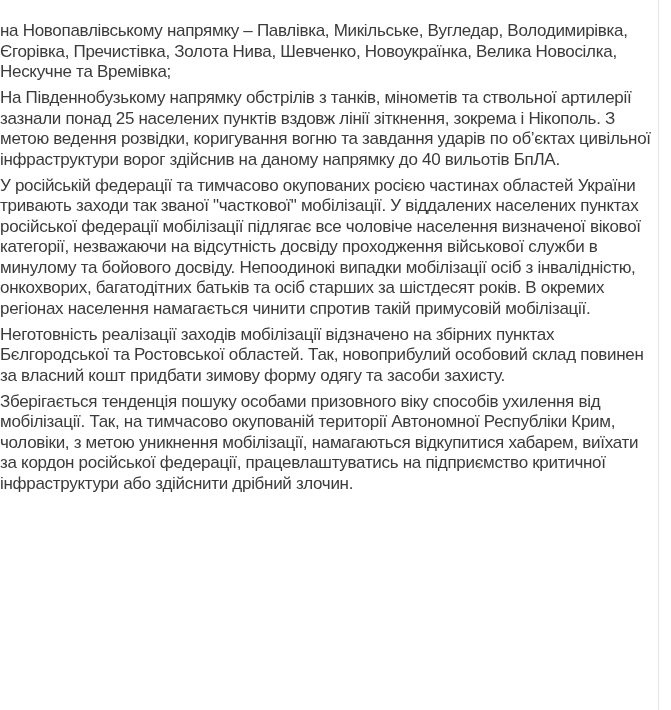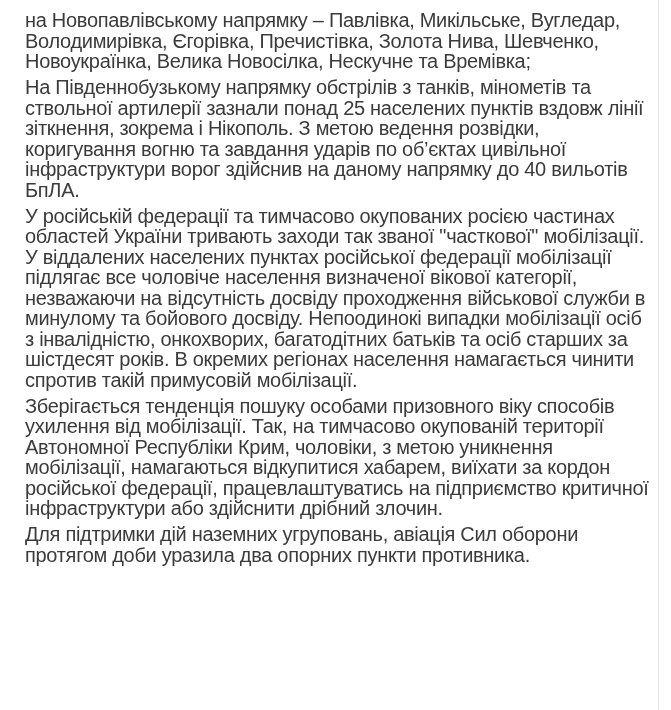--- a/index.html
+++ b/index.html
@@ -13,26 +13,26 @@
     overflow: hidden;
   }
   .page {
     position: relative;
     width: 671px;
     height: 710px;
     background: #ffffff;
   }
   .report {
     position: absolute;
-    top: 4px;
+    top: 15px;
     left: 0;
     right: 13px;
-    padding: 6px 6px 0 25px;
+    padding: 6px 6px 0 0;
     font-family: "Liberation Sans", sans-serif;
-    font-size: 20px;
+    font-size: 17px;
     line-height: 20.5px;
     letter-spacing: -0.3px;
     color: #3b3b3b;
     text-align: left;
   }
   .report p {
     margin: 0 0 5.5px 0;
     padding: 0;
   }
   .scroll-track {
@@ -46,17 +46,17 @@
   }
 </style>
 </head>
 <body>
 
 <div class="page">
   <article class="report" lang="uk">
     <p>на Новопавлівському напрямку – Павлівка, Микільське, Вугледар, Володимирівка, Єгорівка, Пречистівка, Золота Нива, Шевченко, Новоукраїнка, Велика Новосілка, Нескучне та Времівка;</p>
     <p>На Південнобузькому напрямку обстрілів з танків, мінометів та ствольної артилерії зазнали понад 25 населених пунктів вздовж лінії зіткнення, зокрема і Нікополь. З метою ведення розвідки, коригування вогню та завдання ударів по об’єктах цивільної інфраструктури ворог здійснив на даному напрямку до 40 вильотів БпЛА.</p>
     <p>У російській федерації та тимчасово окупованих росією частинах областей України тривають заходи так званої "часткової" мобілізації. У віддалених населених пунктах російської федерації мобілізації підлягає все чоловіче населення визначеної вікової категорії, незважаючи на відсутність досвіду проходження військової служби в минулому та бойового досвіду. Непоодинокі випадки мобілізації осіб з інвалідністю, онкохворих, багатодітних батьків та осіб старших за шістдесят років. В окремих регіонах населення намагається чинити спротив такій примусовій мобілізації.</p>
+    <p>Неготовність реалізації заходів мобілізації відзначено на збірних пунктах Бєлгородської та Ростовської областей. Так, новоприбулий особовий склад повинен за власний кошт придбати зимову форму одягу та засоби захисту.</p>
     <p>Зберігається тенденція пошуку особами призовного віку способів ухилення від мобілізації. Так, на тимчасово окупованій території Автономної Республіки Крим, чоловіки, з метою уникнення мобілізації, намагаються відкупитися хабарем, виїхати за кордон російської федерації, працевлаштуватись на підприємство критичної інфраструктури або здійснити дрібний злочин.</p>
-    <p>Для підтримки дій наземних угруповань, авіація Сил оборони протягом доби уразила два опорних пункти противника.</p>
   </article>
   <div class="scroll-track"></div>
 </div>
 
 </body></html>

